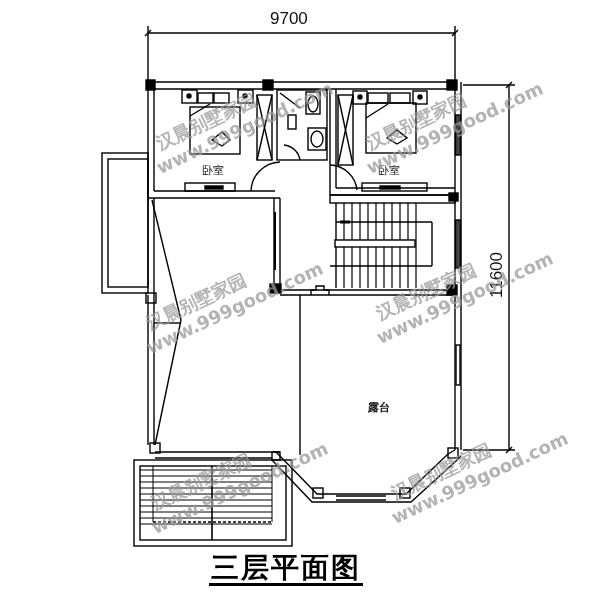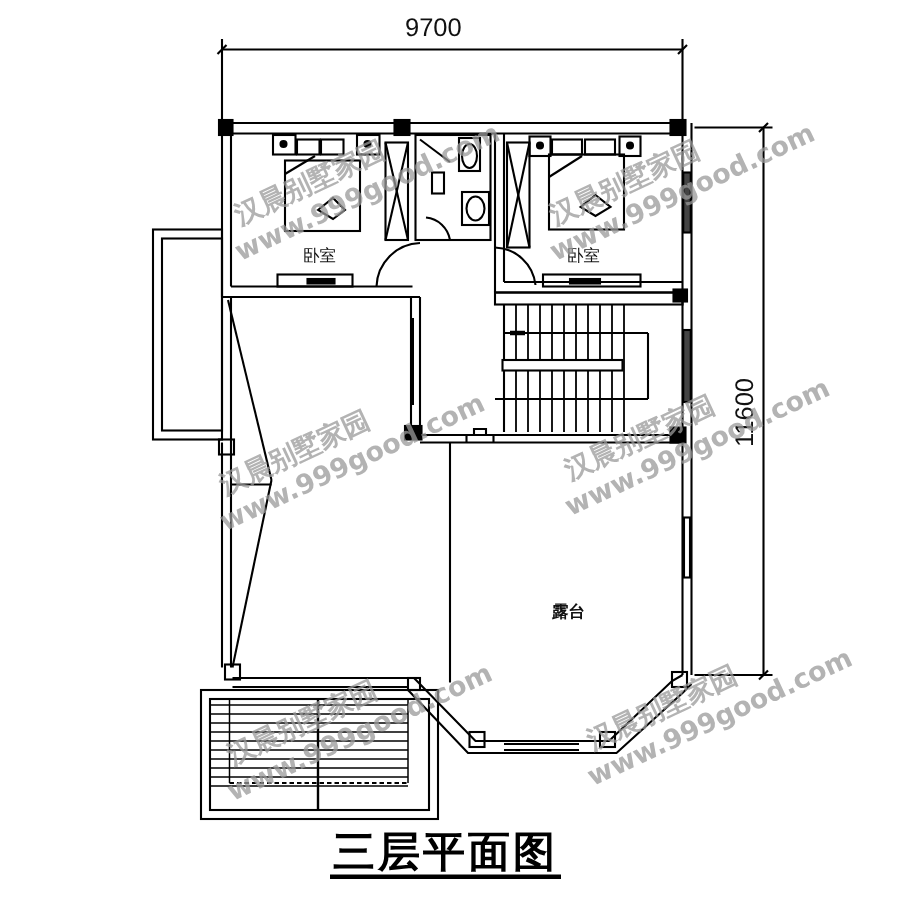--- a/index.html
+++ b/index.html
@@ -1,20 +1,20 @@
 <!DOCTYPE html>
 <html><head>
 <meta charset="utf-8">
 <style>
   html, body { margin:0; padding:0; background:#ffffff; }
   body { width:600px; height:600px; overflow:hidden; position:relative; font-family:"DejaVu Sans", sans-serif; }
   #plan { position:absolute; left:0; top:0; width:600px; height:600px; }
   .dim-text { font-family:"Liberation Sans", sans-serif; font-size:17px; fill:#111; }
   .room-label { font-family:"DejaVu Sans", sans-serif; font-size:11px; fill:#111; }
-  .title { position:absolute; left:220px; top:553px; font-family:"DejaVu Sans", sans-serif; font-weight:bold; font-size:28px; letter-spacing:2px; color:#000; border-bottom:3px solid #000; line-height:30px; padding:0 2px; }
+  .title { position:absolute; left:209px; top:553px; font-family:"DejaVu Sans", sans-serif; font-weight:bold; font-size:28px; letter-spacing:2px; color:#000; border-bottom:3px solid #000; line-height:30px; padding:0 2px; }
   .wm { font-family:"DejaVu Sans", sans-serif; font-size:18px; fill:#9a9a9a; opacity:0.75; font-weight:bold; }
 </style>
 </head>
 <body>
 
 <svg id="plan" viewBox="0 0 600 600" xmlns="http://www.w3.org/2000/svg">
   <g fill="none" stroke="#000" stroke-width="1.4">
 
     <g>
       <line x1="148" y1="33" x2="455" y2="33"></line>

